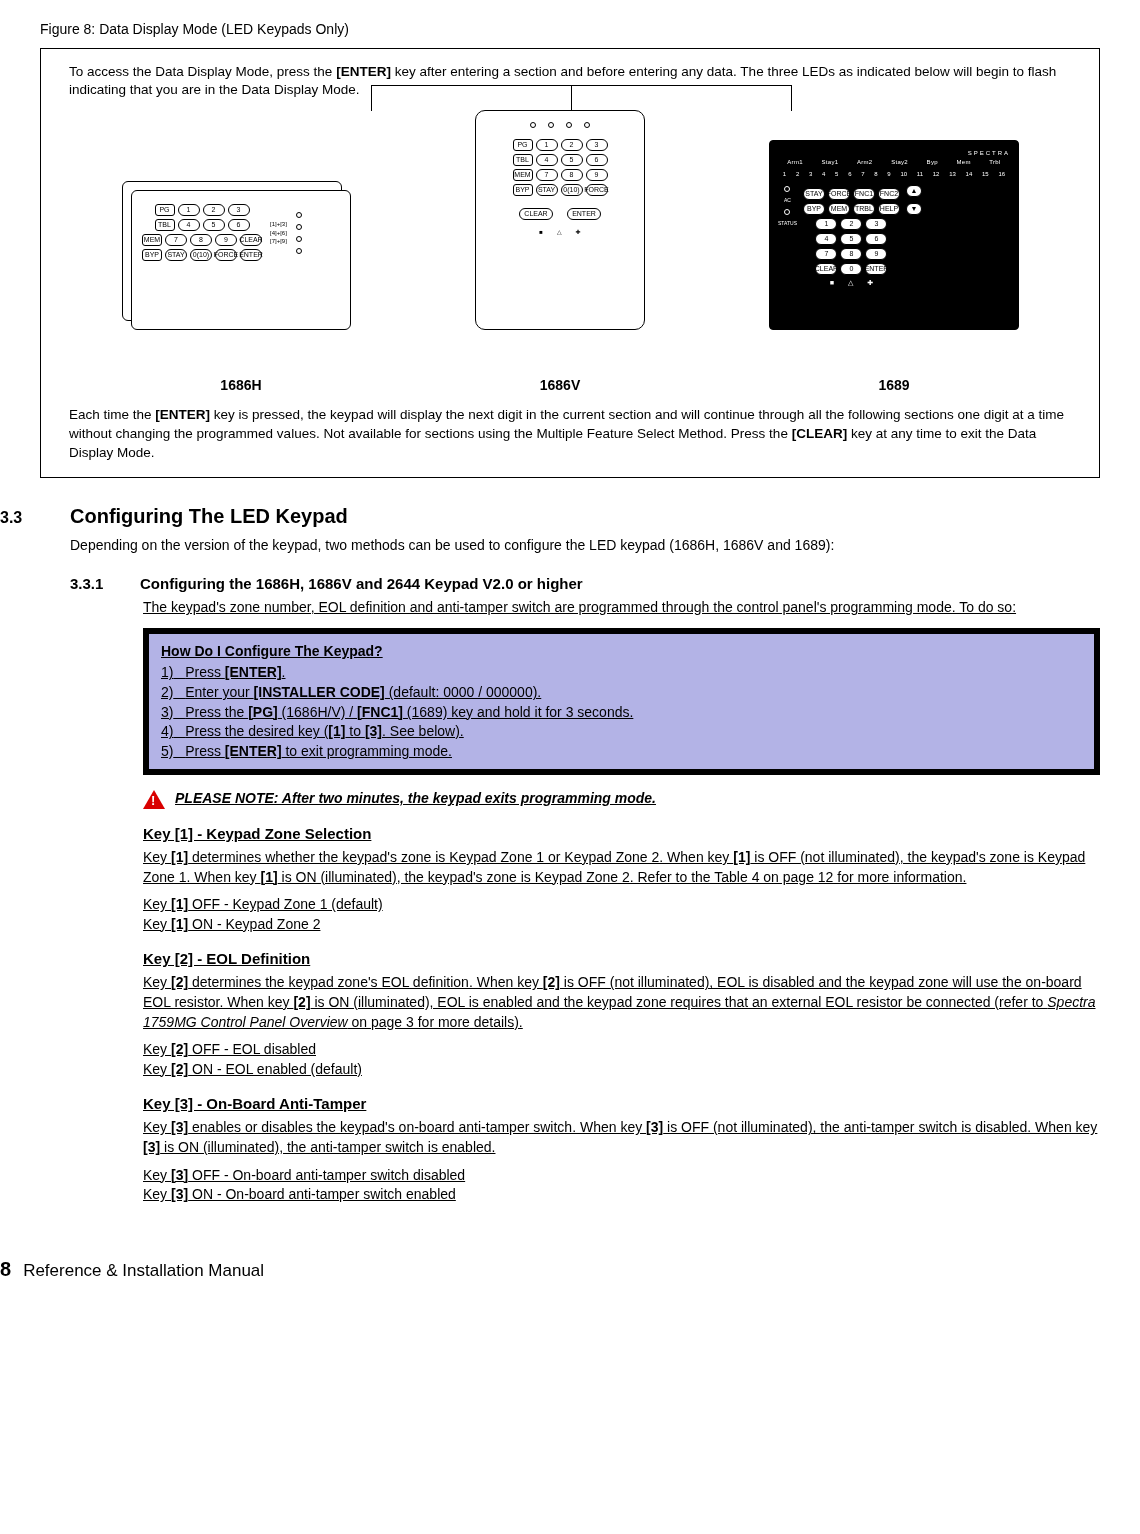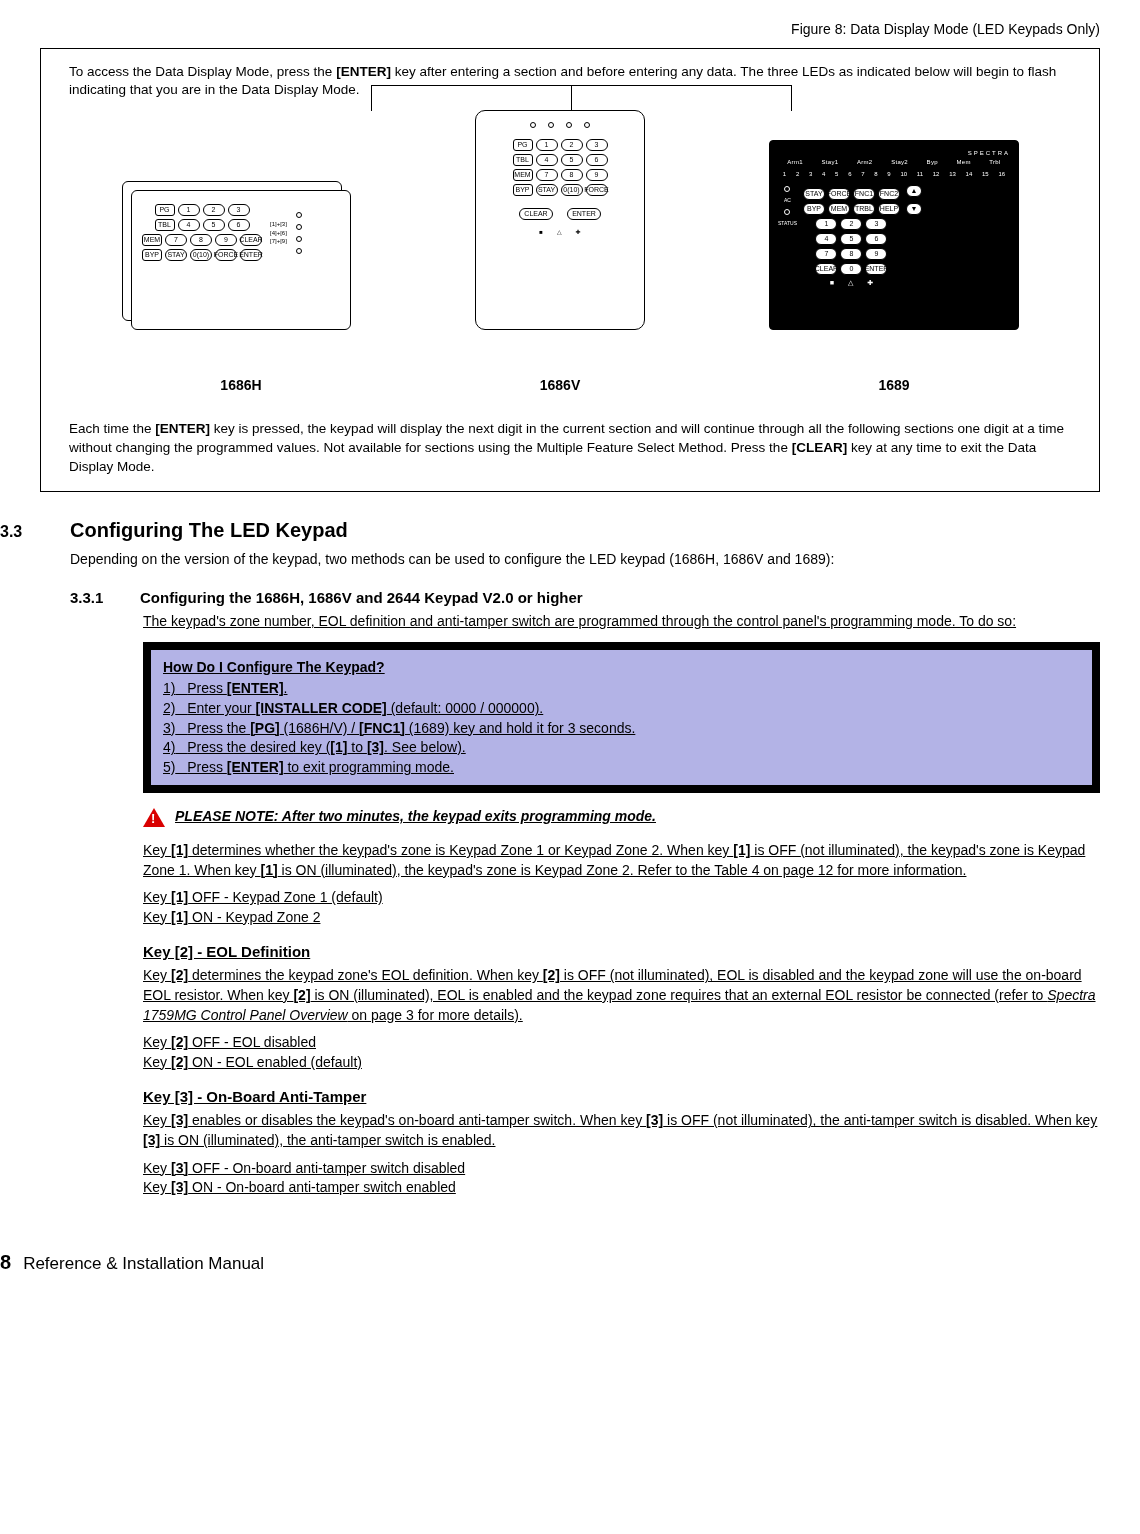--- a/index.html
+++ b/index.html
@@ -6,21 +6,21 @@
     body {
       font-family: Arial, Helvetica, sans-serif;
       font-size: 14px;
       line-height: 1.4;
       color: #000;
       background: #fff;
       width: 1140px;
       padding: 20px 40px;
     }
     .figure-caption {
-      text-align: right;
+      text-align: left;
       font-size: 14px;
       margin-bottom: 8px;
     }
     .figure-box {
       border: 1px solid #000;
       padding: 14px 18px 14px 28px;
       margin-bottom: 24px;
     }
     .figure-intro {
       font-size: 13.5px;
@@ -64,34 +64,34 @@
     .ledcol { display:flex; flex-direction:column; gap:4px; }
     .device.h .inner { display:flex; gap:8px; align-items:center; }
     .device.v .topled { display:flex; justify-content:center; gap:10px; margin-bottom:10px; }
     .device.b .hdr { font-size:6px; display:flex; justify-content:space-around; margin-bottom:4px; font-family: Arial; letter-spacing:0.3px;}
     .device.b .nums { font-size:6px; display:flex; justify-content:space-around; margin-bottom:6px; }
     .device.b .body { display:flex; gap:6px; }
     .device.b .kbtn { color:#000; }
     .device.b .side { font-size:5px; display:flex; flex-direction:column; gap:4px; align-items:center; }
     .figure-outro {
       font-size: 13.5px;
-      margin-top: 24px;
+      margin-top: 10px;
     }
     .bold { font-weight: bold; }
     .smallcaps { font-variant: small-caps; }
     .section-row { display:flex; align-items:baseline; gap:20px; margin-bottom:6px; margin-left:-40px;}
     .section-num { font-weight:bold; font-size:16px; width:50px; }
     .section-title { font-weight:bold; font-size:20px; }
     .section-body { margin-left:30px; margin-bottom:18px; font-size:14px; }
     .subsection-row { display:flex; align-items:baseline; gap:20px; margin-bottom:4px; margin-left:-5px;}
     .subsection-num { font-weight:bold; font-size:15px; width:50px; }
     .subsection-title { font-weight:bold; font-size:15px; }
     .subsection-body { margin-left:65px; font-size:14px; }
     .howto-box {
-      border: 8px solid #000000;
+      border: 6px solid #000000;
       background: #b3b3e6;
       padding: 8px 12px;
       margin: 10px 0 14px;
     }
     .howto-title { font-weight:bold; margin-bottom:2px; }
     .howto-list { list-style:none; padding-left:0; }
     .howto-list li { padding-left:26px; text-indent:-26px; }
     .note-row { display:flex; align-items:center; gap:10px; margin:6px 0 14px;text-align:right; }
     .warn-icon {
       width:0; height:0;
@@ -343,20 +343,21 @@
       <li><span>4)</span>&nbsp;&nbsp;&nbsp;<span>Press the desired key (</span><span class="bold">[1]</span><span> to </span><span class="bold">[3]</span><span>. See below).</span></li>
       <li><span>5)</span>&nbsp;&nbsp;&nbsp;<span>Press </span><span class="bold smallcaps">[ENTER]</span><span> to exit programming mode.</span></li>
     </ol>
   </div>
 
   <div class="note-row">
     <div class="warn-icon"></div>
     <div class="note-text">PLEASE NOTE: After two minutes, the keypad exits programming mode.</div>
   </div>
 
+  <div class="key-section-title">Key [1] - Keypad Zone Selection</div>
   <p class="para">
     <span>Key </span><span class="bold">[1]</span><span> determines whether the keypad's zone is Keypad Zone 1 or Keypad Zone 2. When key </span><span class="bold">[1]</span><span> is OFF (not illuminated), the keypad's zone is Keypad Zone 1. When key </span><span class="bold">[1]</span><span> is ON (illuminated), the keypad's zone is Keypad Zone 2. Refer to the Table 4 on page 12 for more information.</span>
   </p>
   <p><span>Key </span><span class="bold">[1]</span><span> OFF - Keypad Zone 1 (default)</span></p>
   <p class="para"><span>Key </span><span class="bold">[1]</span><span> ON - Keypad Zone 2</span></p>
 
   <div class="key-section-title">Key [2] - EOL Definition</div>
   <p class="para">
     <span>Key </span><span class="bold">[2]</span><span> determines the keypad zone's EOL definition. When key </span><span class="bold">[2]</span><span> is OFF (not illuminated), EOL is disabled and the keypad zone will use the on-board EOL resistor. When key </span><span class="bold">[2]</span><span> is ON (illuminated), EOL is enabled and the keypad zone requires that an external EOL resistor be connected (refer to </span><span class="italic">Spectra 1759MG Control Panel Overview</span><span> on page 3 for more details).</span>
   </p>

